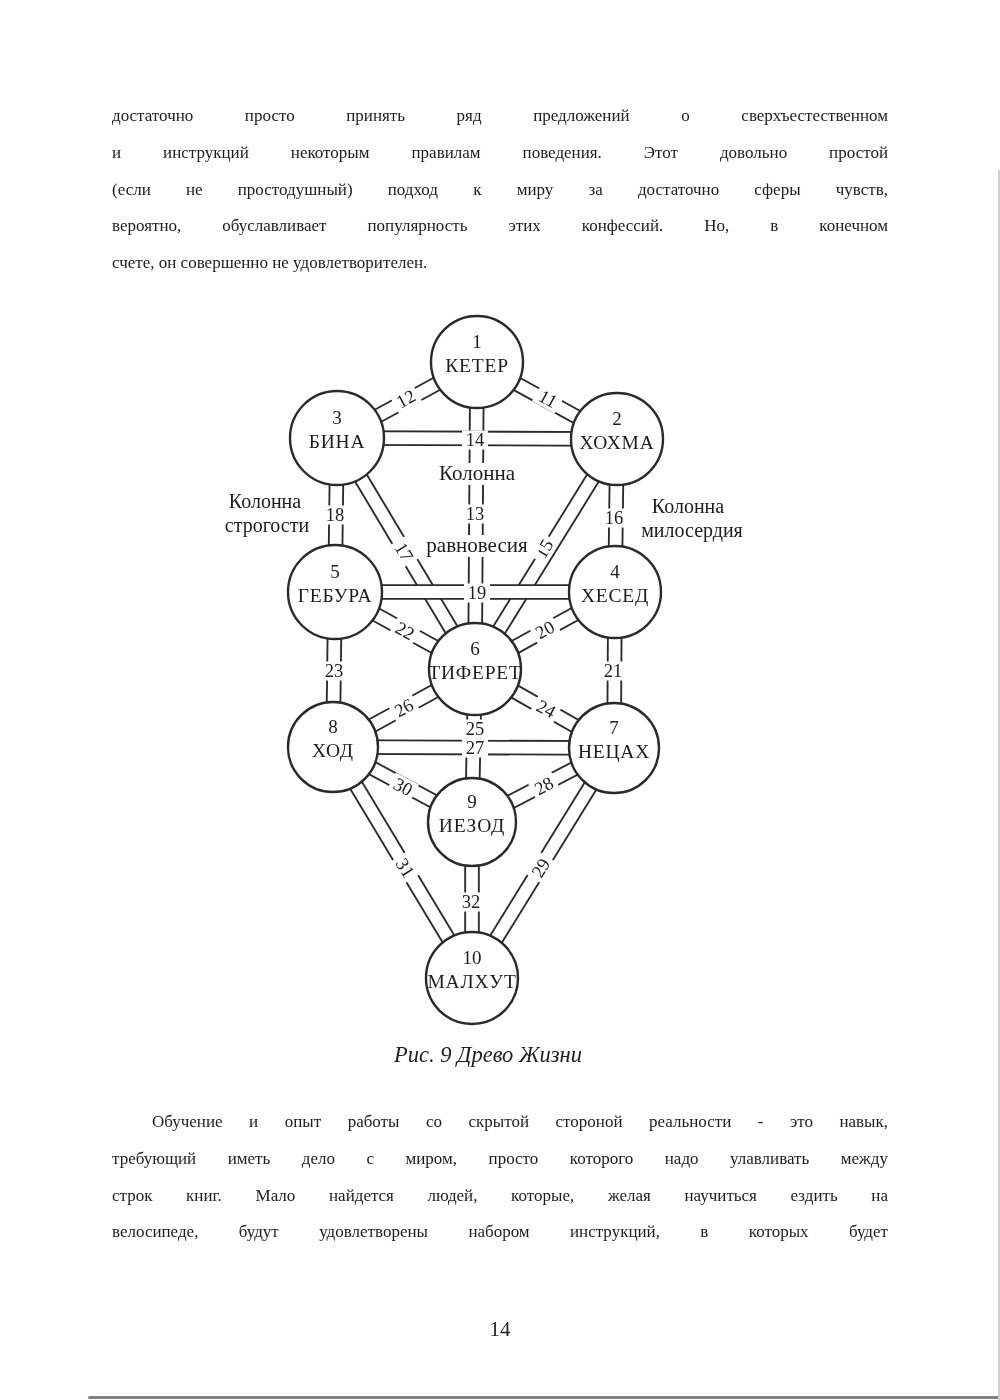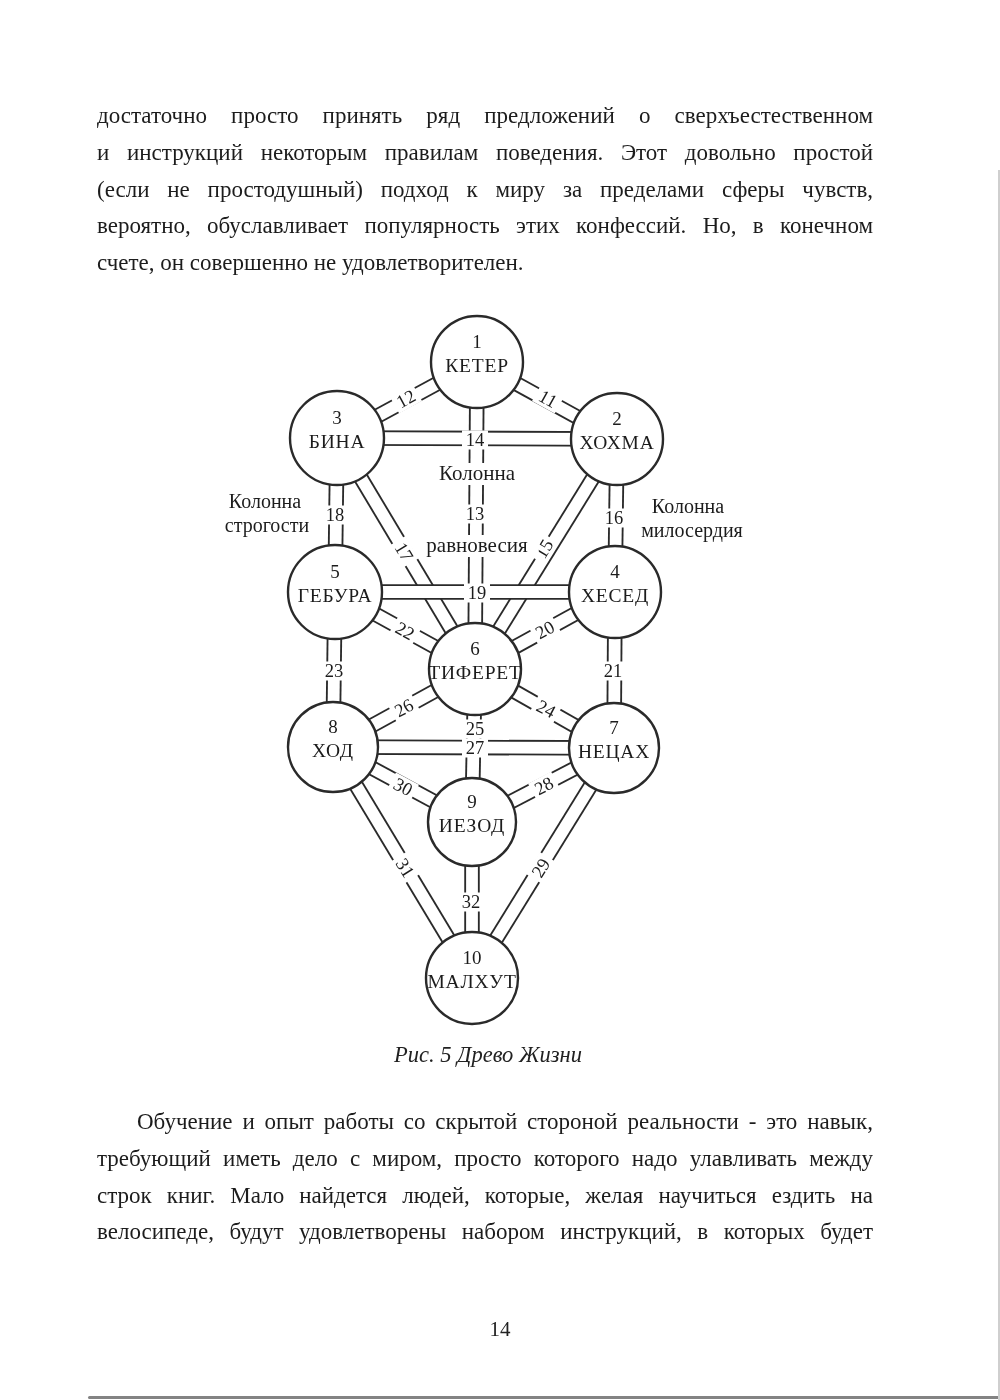--- a/index.html
+++ b/index.html
@@ -2,21 +2,21 @@
 <html><head>
 <meta charset="utf-8">
 <style>
   html,body{margin:0;padding:0;}
   body{
     width:1000px;height:1400px;background:#ffffff;
     font-family:"Liberation Serif", serif;color:#1c1c1c;
     position:relative;overflow:hidden;
   }
   .page{position:absolute;inset:0;background:#ffffff;}
-  .para{position:absolute;left:97px;width:776px;font-size:23px;line-height:36.8px;}
+  .para{position:absolute;left:112px;width:776px;font-size:17px;line-height:36.8px;}
   .para-top{top:98px;}
   .para-bottom{top:1104px;font-family:Liberation Serif, serif;}
   .jline{text-align:justify;text-align-last:justify;white-space:normal;}
   .jline.endline{text-align-last:left;}
   .jline.indent{text-indent:40px;}
   .caption{
     position:absolute;top:1042px;left:0;width:976px;text-align:center;
     font-style:italic;font-size:22.5px;color:#222;
   }
   .page-num{position:absolute;top:1317px;left:0;width:1000px;text-align:center;font-size:21px;color:#222;}
@@ -26,21 +26,21 @@
   .scan-edge-right{position:absolute;top:170px;bottom:0;right:0;width:2px;background:#cfcfcf;}
 </style>
 </head>
 <body>
 
 <div class="page">
 
   <div class="para para-top">
     <div class="jline">достаточно просто принять ряд предложений о сверхъестественном</div>
     <div class="jline">и инструкций некоторым правилам поведения. Этот довольно простой</div>
-    <div class="jline">(если не простодушный) подход к миру за пределами сферы чувств,</div>
+    <div class="jline">(если не простодушный) подход к миру за достаточно сферы чувств,</div>
     <div class="jline">вероятно, обуславливает популярность этих конфессий. Но, в конечном</div>
     <div class="jline endline">счете, он совершенно не удовлетворителен.</div>
   </div>
 
   <svg class="tree" id="tree-svg" width="1000" height="1400" viewBox="0 0 1000 1400">
       <line x1="477" y1="362" x2="617" y2="439" stroke="#2a2a2a" stroke-width="15.5"></line>
       <line x1="477" y1="362" x2="617" y2="439" stroke="#ffffff" stroke-width="11.8"></line>
       <line x1="477" y1="362" x2="337" y2="438" stroke="#2a2a2a" stroke-width="15.5"></line>
       <line x1="477" y1="362" x2="337" y2="438" stroke="#ffffff" stroke-width="11.8"></line>
       <line x1="617" y1="439" x2="475" y2="669" stroke="#2a2a2a" stroke-width="15.5"></line>
@@ -208,21 +208,21 @@
       <rect x="432.84" y="463" width="88.32000000000001" height="22" fill="#ffffff"></rect>
       <text x="477" y="480" text-anchor="middle" font-size="21px" fill="#1c1c1c">Колонна</text>
       <rect x="415.2" y="535" width="123.60000000000001" height="22" fill="#ffffff"></rect>
       <text x="477" y="552" text-anchor="middle" font-size="21px" fill="#1c1c1c">равновесия</text>
       <rect x="645.8" y="496" width="84.4" height="22" fill="#ffffff"></rect>
       <text x="688" y="513" text-anchor="middle" font-size="20px" fill="#8a8a8a">Колонна</text>
       <rect x="633" y="520" width="118.00000000000001" height="22" fill="#ffffff"></rect>
       <text x="692" y="537" text-anchor="middle" font-size="20px" fill="#8a8a8a">милосердия</text>
     </svg>
 
-  <div class="caption">Рис. 5 Древо Жизни</div>
+  <div class="caption">Рис. 9 Древо Жизни</div>
 
   <div class="para para-bottom">
     <div class="jline indent">Обучение и опыт работы со скрытой стороной реальности - это навык,</div>
     <div class="jline">требующий иметь дело с миром, просто которого надо улавливать между</div>
     <div class="jline">строк книг. Мало найдется людей, которые, желая научиться ездить на</div>
     <div class="jline">велосипеде, будут удовлетворены набором инструкций, в которых будет</div>
   </div>
 
   <div class="page-num">14</div>
 

